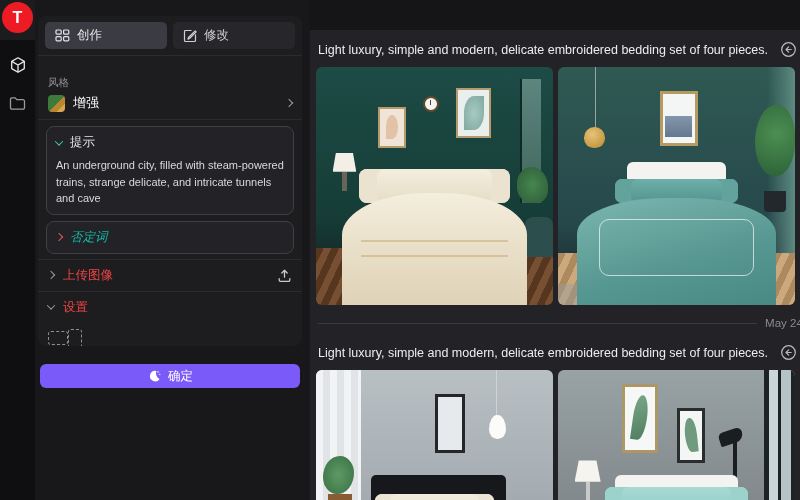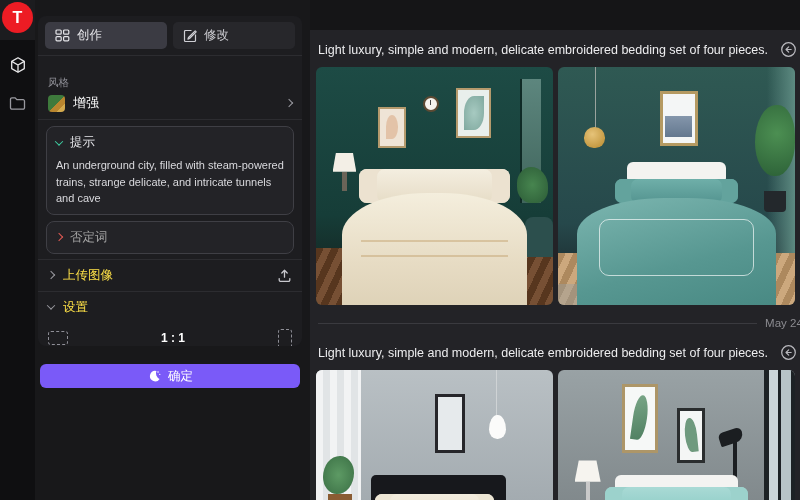--- a/index.html
+++ b/index.html
@@ -34,25 +34,25 @@
   .sec-style .lbl { font-size:10.5px; color:#8f8f96; margin-bottom:4px; }
   .style-row { display:flex; align-items:center; gap:8px; cursor:pointer; }
   .thumb { width:17px; height:17px; border-radius:4px;
     background:linear-gradient(135deg,#3e7a3c 0 50%,#b9862f 50% 75%,#d4aa4e 75%); }
   .style-row .val { font-size:13px; color:#fff; flex:1; }
 
   .boxes { border-top:1px solid #2c2c30; padding:6px 8px 5px; }
   .pbox { background:#232327; border:1px solid #3f3f45; border-radius:8px; padding:7px 9px; cursor:text; }
   .pbox + .pbox { margin-top:6px; }
   .pbox-head { display:flex; align-items:center; gap:8px; font-size:12.5px; color:#e6e6ea; }
-  .pbox-head.dim { color:#a3a3a3; }
+  .pbox-head.dim { color:#14b8a6;font-style:italic; }
   .pbox-text { margin-top:6px; font-size:11px; line-height:1.5; color:#d9d9dd; }
 
   .row-line { border-top:1px solid #2c2c30; padding:7px 10px; display:flex; align-items:center; gap:9px;
-    font-size:12.5px; color:#fde047; cursor:pointer; }
+    font-size:12.5px; color:#ef4444; cursor:pointer; }
   .row-line .sp { flex:1; }
 
   .settings-body { padding:2px 10px 0; }
   .ar-row { display:flex; align-items:center; margin-top:4px; }
   .ar-land { width:20px; height:14px; border:1.5px dashed #8e8e96; border-radius:3px; cursor:pointer; }
   .ar-port { width:14px; height:19px; border:1.5px dashed #8e8e96; border-radius:3px; cursor:pointer; }
   .ar-val { flex:1; text-align:center; font-size:12px; font-weight:bold; color:#fff; }
   .slider { position:relative; height:10px; margin:7px 0 2px; cursor:pointer; }
   .slider .track { position:absolute; left:0; right:0; top:4px; height:3px; background:#46464c; border-radius:2px; }
   .slider .thumb { position:absolute; top:0; width:11px; height:11px; border-radius:50%; background:#7a5af8; }
@@ -268,21 +268,20 @@
     </div>
 
     <div class="row-line" style="border-top:1px solid #2c2c30;">
       <span class="chev down gray"></span>
       <span>设置</span>
     </div>
 
     <div class="settings-body">
       <div class="ar-row">
         <span class="ar-land"></span>
-        <span class="ar-val">1 : 1</span>
         <span class="ar-port"></span>
       </div>
       <div class="slider">
         <div class="track"></div>
         <div class="thumb" style="left:calc(47% - 5px);"></div>
       </div>
 
     </div>
 
   </div>

